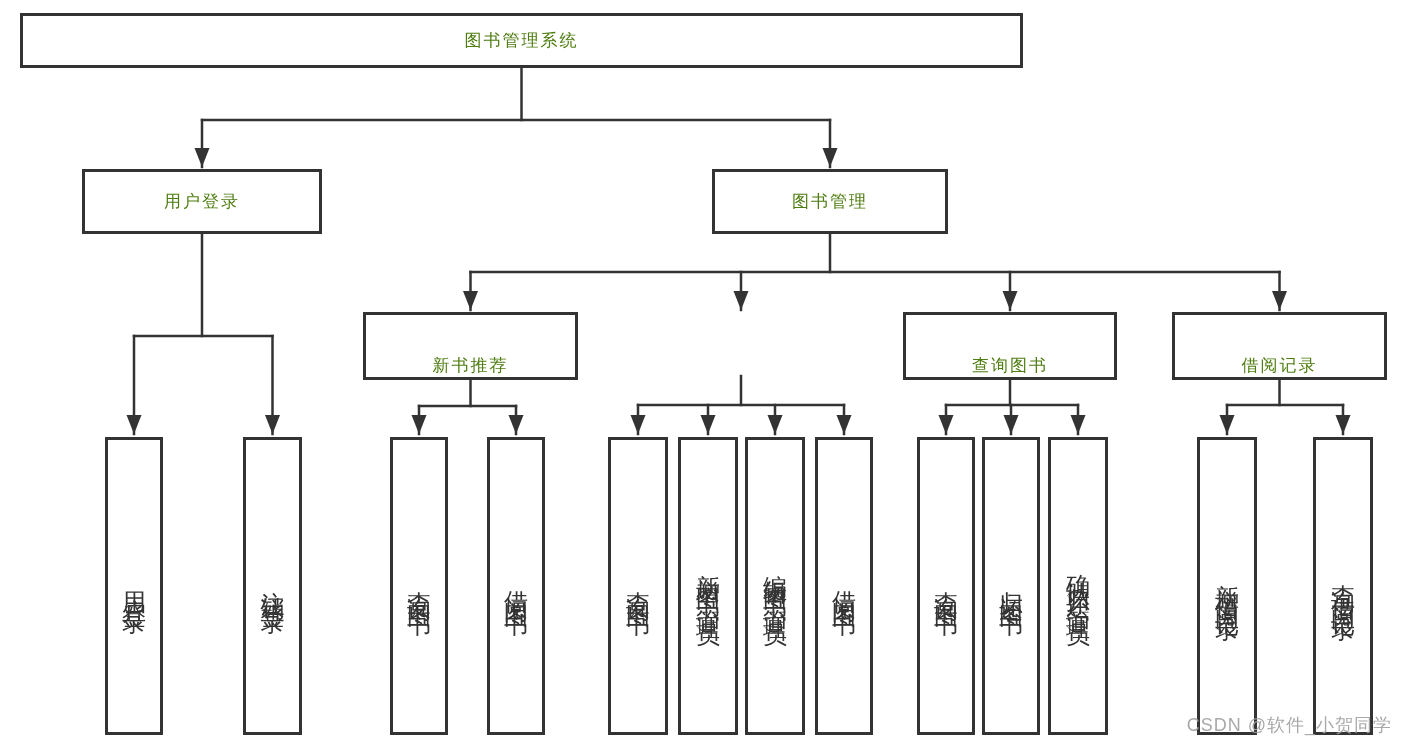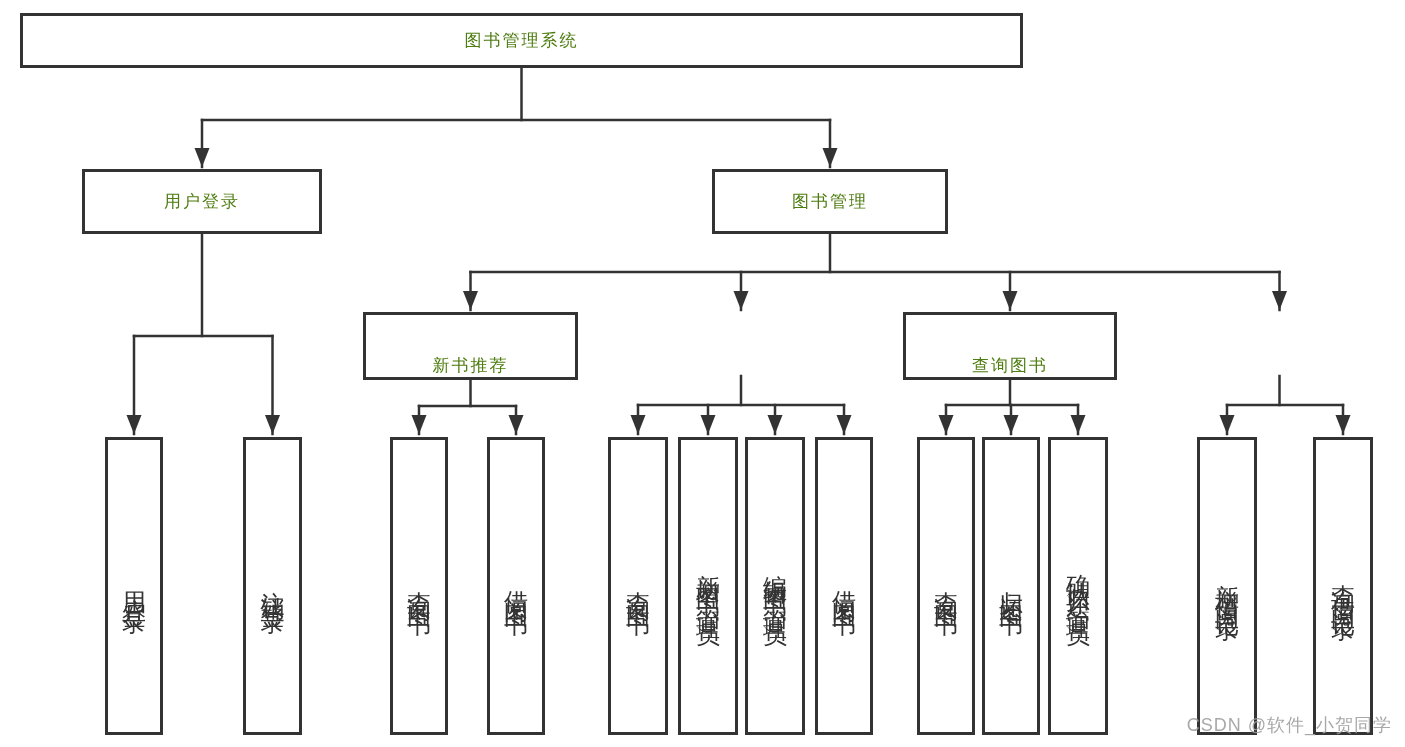--- a/index.html
+++ b/index.html
@@ -127,20 +127,23 @@
   <div class="box l2b">
     <span class="hlabel">图书管理</span>
   </div>
 
   <div class="box l3 l3a">
     <span class="hlabel">新书推荐</span>
   </div>
   <div class="box l3 l3c">
     <span class="hlabel">查询图书</span>
   </div>
+  <div class="box l3 l3d">
+    <span class="hlabel">借阅记录</span>
+  </div>
 
   <div class="box leaf" style="left:105px;width:58px;">
     <span class="vlabel">用户登录</span>
   </div>
   <div class="box leaf" style="left:243px;width:59px;">
     <span class="vlabel">注销登录</span>
   </div>
 
   <div class="box leaf" style="left:390px;width:58px;">
     <span class="vlabel">查询图书</span>

